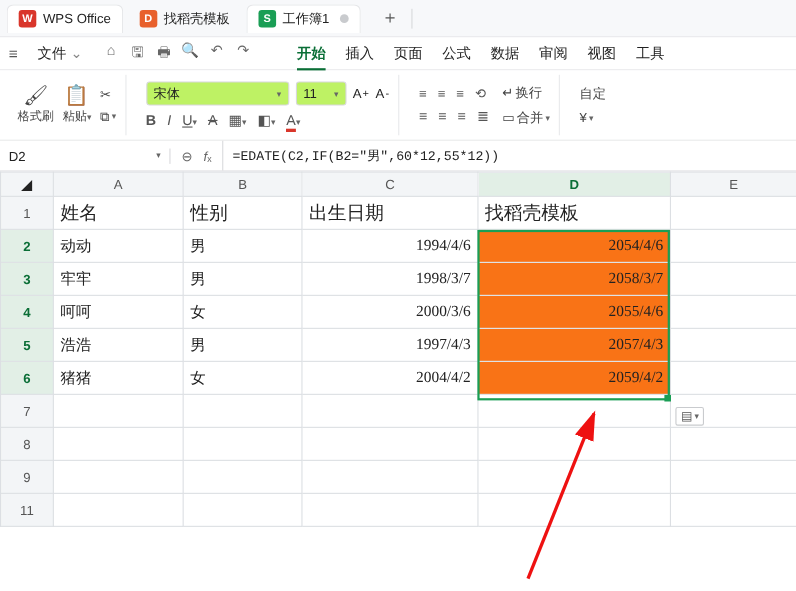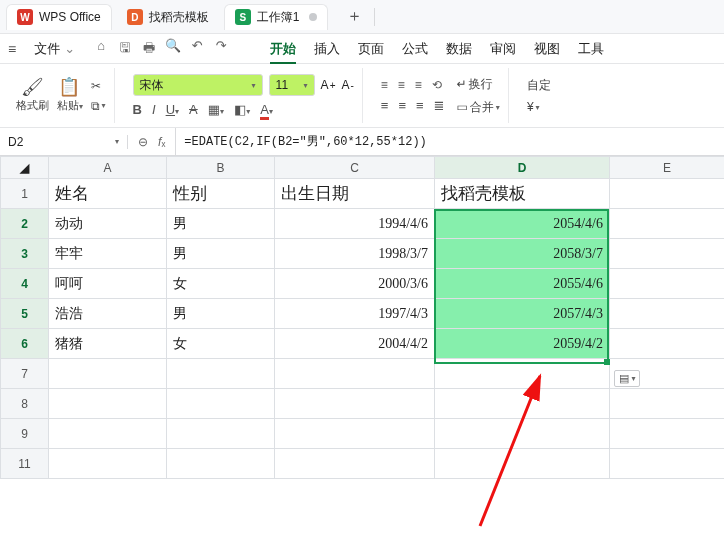--- a/index.html
+++ b/index.html
@@ -38,36 +38,36 @@
   .select.font { width:130px; justify-content:space-between; }
   .select.size { width:46px; justify-content:space-between; }
   .fontrow { display:flex; gap:6px; align-items:center; }
   .fontrow2 { display:flex; gap:10px; align-items:center; margin-top:6px; color:#555; font-size:13px; }
   .fcol { display:flex; flex-direction:column; justify-content:center; }
   .miniic { display:inline-flex; align-items:center; gap:1px; }
   .tri { font-size:8px; color:#666; }
 
   
   .fxbar { display:flex; align-items:center; height:28px; border-bottom:1px solid #d9dadd; background:#fff; }
-  .cellref { width:128px; border-right:1px solid #d9dadd; padding:0 8px; display:flex; align-items:center; justify-content:space-between; font-size:12px; }
+  .cellref { width:155px; border-right:1px solid #d9dadd; padding:0 8px; display:flex; align-items:center; justify-content:space-between; font-size:12px; }
   .fxicons { display:flex; gap:10px; padding:0 10px; color:#666; border-right:1px solid #d9dadd; height:100%; align-items:center; }
   .formula { flex:1; padding:0 8px; font-family:"Consolas","Courier New",monospace; font-size:12px; color:#222; }
 
   
   .sheet { position:relative; background:#fff; }
   table.grid { border-collapse:collapse; table-layout:fixed; width:724px; }
   table.grid th, table.grid td { border:1px solid #dcdfe3; overflow:hidden; white-space:nowrap; }
   th.corner { width:48px; height:22px; background:#f3f5f7; }
   th.colh { height:22px; background:#f3f5f7; font-weight:normal; color:#555; font-size:12px; text-align:center; }
   th.rowh { width:48px; background:#f3f5f7; font-weight:normal; color:#555; font-size:12px; text-align:center; }
   th.rowh.sel { background:#e2efe6; color:#0a6e36; font-weight:600; }
   th.colh.sel { background:#e2efe6; color:#0a6e36; font-weight:600; }
   td.cell { height:30px; padding:0 6px; font-size:14px; font-family:"SimSun","宋体",serif; }
   td.num { text-align:right;padding-left:48px; }
-  td.shade { background:#86efac; }
+  td.shade { background:#f97316; }
   tr.hrow td.cell { font-size:17px; }
 
   
   .selbox { position:absolute; border:2px solid #1a9e55; pointer-events:none; }
   .selhandle { position:absolute; width:6px; height:6px; background:#1a9e55; right:-3px; bottom:-3px; }
 
   
   .fillopt { position:absolute; display:flex; align-items:center; gap:2px; border:1px solid #c9cbce; background:#fff; padding:1px 4px; font-size:11px; color:#555; border-radius:2px; }
 
   

